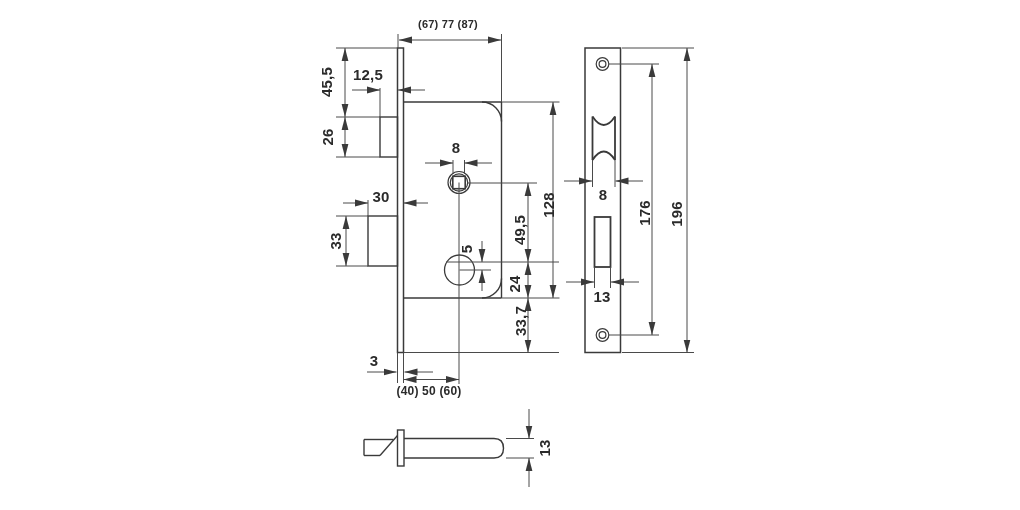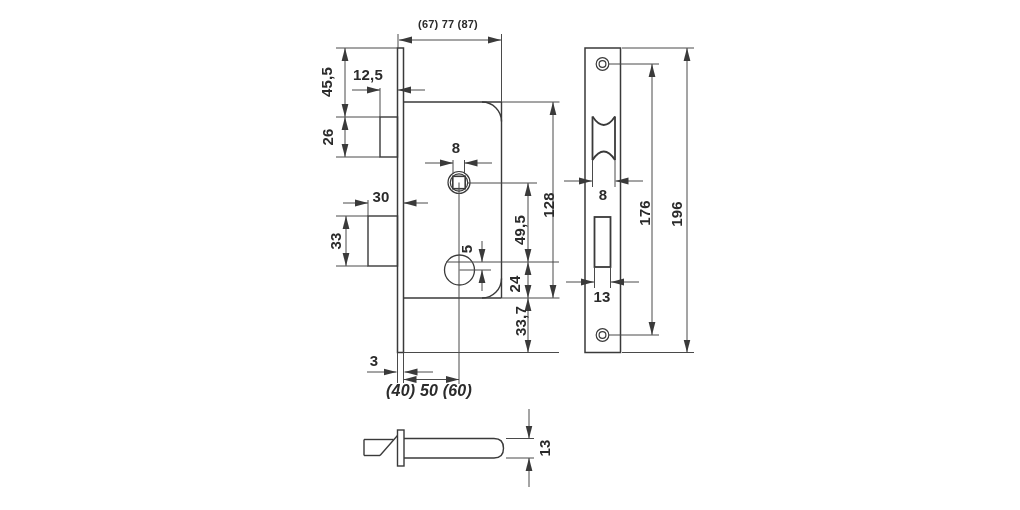--- a/index.html
+++ b/index.html
@@ -14,21 +14,21 @@
   .lbl{
     position:absolute;
     transform:translate(-50%,-50%);
     font:600 15px "Liberation Sans", sans-serif;
     color:#2b2b2b;
     white-space:nowrap;
     letter-spacing:0.2px;
   }
   .rot{transform:translate(-50%,-50%) rotate(-90deg);}
   .big{font-size:11px;}
-  .mid{font-size:16px;font-style:italic;}
+  .mid{font-size:12px;}
 </style>
 </head>
 <body>
 
 <div id="canvas">
 
   <svg width="1020" height="510" viewBox="0 0 1020 510">
     <defs>
       <marker id="ah" markerUnits="userSpaceOnUse" markerWidth="14" markerHeight="8" refX="13" refY="4" orient="auto-start-reverse">
         <path d="M13,4 L0,0.6 L0,7.4 Z" fill="#3a3a3a"></path>

